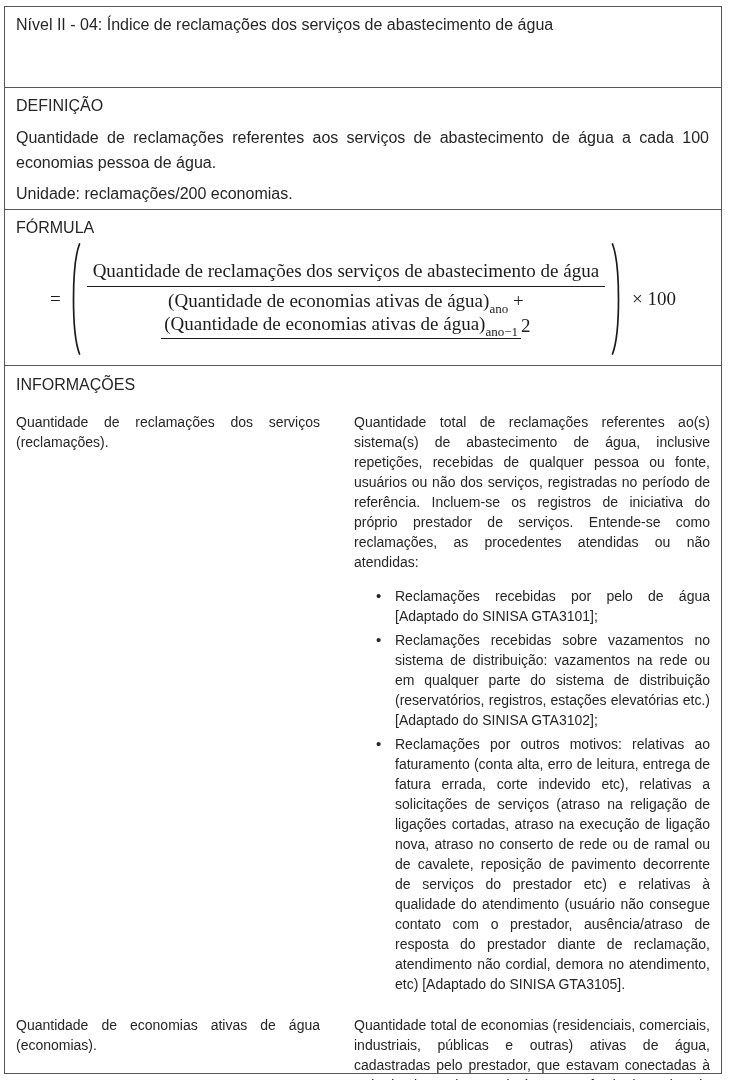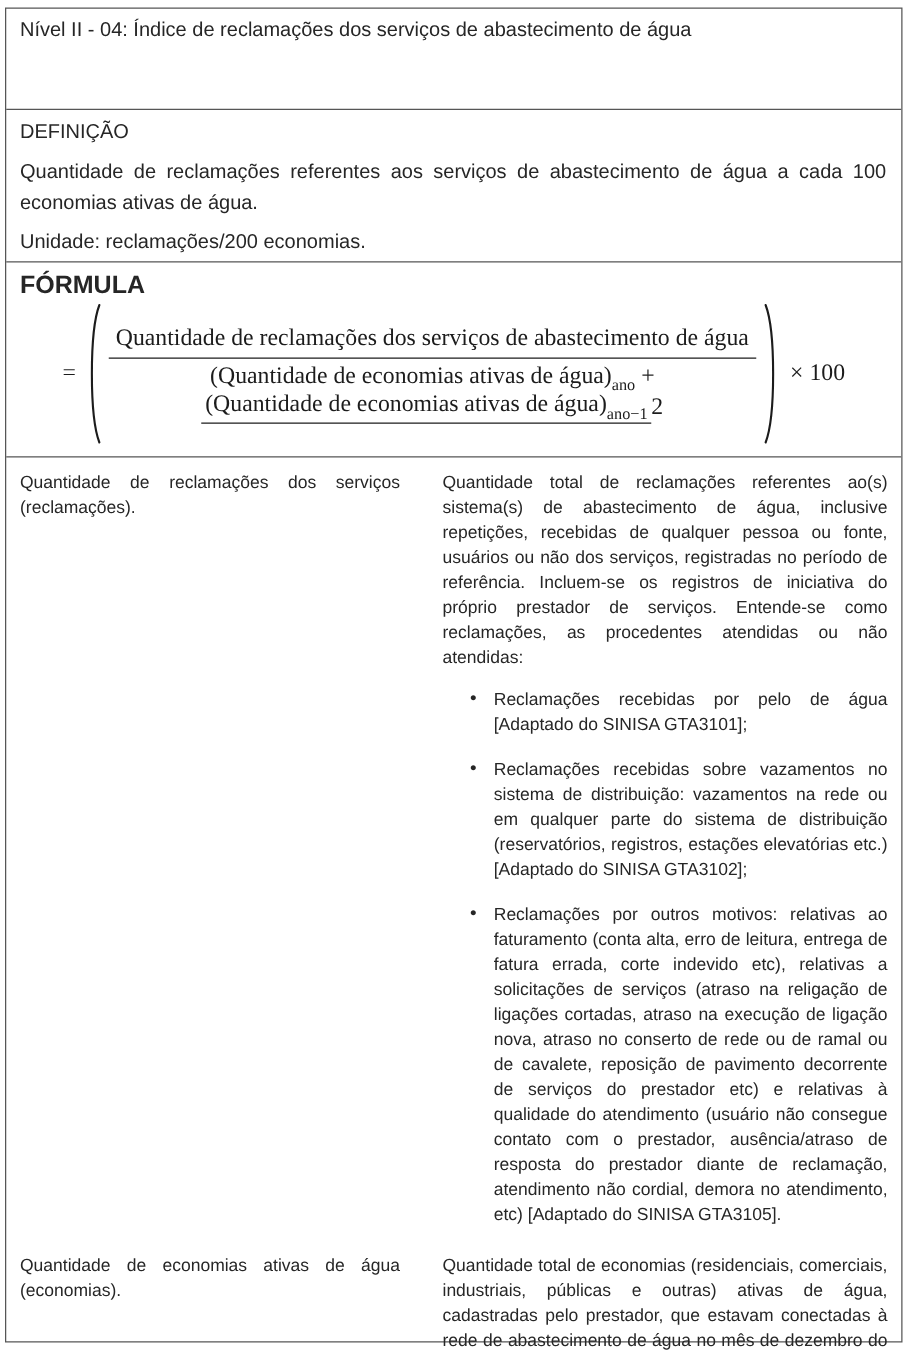--- a/index.html
+++ b/index.html
@@ -24,21 +24,21 @@
   .title-row { height: 36px; padding: 8px 11px; font-size: 16px; line-height: 20px; }
 
   
   .def-row { height: 122px; padding: 8px 11px; font-size: 16px; margin-top: 44px; }
   .def-heading { line-height: 20px; margin-bottom: 9px; }
   .def-body { text-align: justify; line-height: 25px; margin-bottom: 9px; padding-right: 1px; }
   .def-unit { line-height: 20px; }
 
   
   .formula-row { height: 166px; padding: 8px 11px; }
-  .formula-heading { font-size: 20px; line-height: 20px; font-weight: bold; }
+  .formula-heading { font-size: 16px; line-height: 20px; }
   .formula {
     display: flex; align-items: center; justify-content: center;
     font-family: "Liberation Serif", serif; font-size: 19px; color: #1c1c1c;
     margin-top: 3px;
   }
   .eq { margin-right: 7px; }
   .paren { display: flex; align-items: center; }
   .paren svg { display: block; }
   .frac { display: flex; flex-direction: column; align-items: center; margin: 0 5px; }
   .num { padding: 0 6px 4px; border-bottom: 1.4px solid #1c1c1c; white-space: nowrap; }
@@ -55,39 +55,39 @@
   .info-heading { font-size: 16px; line-height: 20px; margin-bottom: 17px; }
   .info-grid { display: grid; grid-template-columns: 304px 1fr; column-gap: 34px; }
   .info-grid.second { margin-top: 21px; }
   .term { text-align: justify; line-height: 20px; }
   .desc { text-align: justify; line-height: 20px; }
   .bullets { margin: 14px 0 0; padding: 0 0 0 20px; list-style: none; }
   .bullets li {
     position: relative; padding-left: 21px;
     text-align: justify; line-height: 20px;
   }
-  .bullets li + li { margin-top: 16px; }
+  .bullets li + li { margin-top: 4px; }
   .bullets li::before {
     content: "\2022";
     position: absolute; left: 2px; top: 0;
     font-size: 15px;
   }
 </style>
 </head>
 <body>
 
 <div class="doc">
 
   <div class="row title-row">
     <span>Nível II - 04: Índice de reclamações dos serviços de abastecimento de água</span>
   </div>
 
   <div class="row def-row">
     <div class="def-heading">DEFINIÇÃO</div>
-    <div class="def-body">Quantidade de reclamações referentes aos serviços de abastecimento de água a cada 100 economias ativas de água.</div>
+    <div class="def-body">Quantidade de reclamações referentes aos serviços de abastecimento de água a cada 100 economias pessoa de água.</div>
     <div class="def-unit">Unidade: reclamações/200 economias.</div>
   </div>
 
   <div class="row formula-row">
     <div class="formula-heading">FÓRMULA</div>
     <div class="formula">
       <span class="eq">=</span>
       <span class="paren">
         <svg width="14" height="116" viewBox="0 0 14 116" aria-hidden="true">
           <path d="M11.5 3 C 3.5 24, 3.5 92, 11.5 113" stroke="#1c1c1c" stroke-width="1.7" fill="none" stroke-linecap="round"></path>
@@ -106,20 +106,21 @@
       <span class="paren">
         <svg width="14" height="116" viewBox="0 0 14 116" aria-hidden="true">
           <path d="M2.5 3 C 10.5 24, 10.5 92, 2.5 113" stroke="#1c1c1c" stroke-width="1.7" fill="none" stroke-linecap="round"></path>
         </svg>
       </span>
       <span class="times">× 100</span>
     </div>
   </div>
 
   <div class="row info-row">
+    <div class="info-heading">INFORMAÇÕES</div>
 
     <div class="info-grid">
       <div class="term">Quantidade de reclamações dos serviços (reclamações).</div>
       <div>
         <div class="desc">Quantidade total de reclamações referentes ao(s) sistema(s) de abastecimento de água, inclusive repetições, recebidas de qualquer pessoa ou fonte, usuários ou não dos serviços, registradas no período de referência. Incluem-se os registros de iniciativa do próprio prestador de serviços. Entende-se como reclamações, as procedentes atendidas ou não atendidas:</div>
         <ul class="bullets">
           <li>Reclamações recebidas por pelo de água [Adaptado do SINISA GTA3101];</li>
           <li>Reclamações recebidas sobre vazamentos no sistema de distribuição: vazamentos na rede ou em qualquer parte do sistema de distribuição (reservatórios, registros, estações elevatórias etc.) [Adaptado do SINISA GTA3102];</li>
           <li>Reclamações por outros motivos: relativas ao faturamento (conta alta, erro de leitura, entrega de fatura errada, corte indevido etc), relativas a solicitações de serviços (atraso na religação de ligações cortadas, atraso na execução de ligação nova, atraso no conserto de rede ou de ramal ou de cavalete, reposição de pavimento decorrente de serviços do prestador etc) e relativas à qualidade do atendimento (usuário não consegue contato com o prestador, ausência/atraso de resposta do prestador diante de reclamação, atendimento não cordial, demora no atendimento, etc) [Adaptado do SINISA GTA3105].</li>
         </ul>

